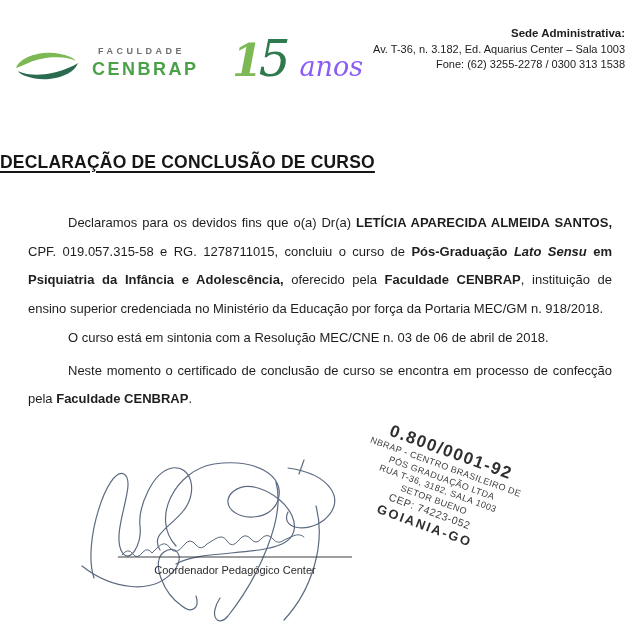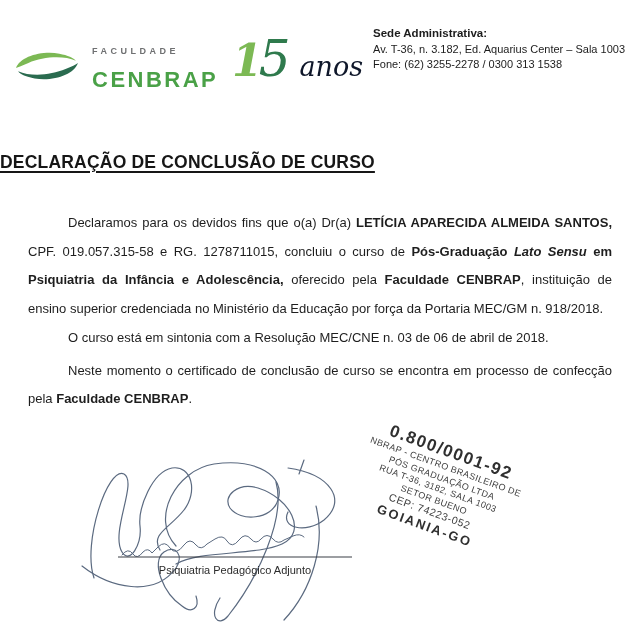--- a/index.html
+++ b/index.html
@@ -9,27 +9,27 @@
     background:#ffffff;
     font-family:"Liberation Sans", sans-serif;
     color:#222222;
     overflow:hidden;
   }
   
   .hdr{position:absolute;top:0;left:0;width:100%;height:110px;}
   .logo{position:absolute;left:14px;top:46px;display:flex;align-items:flex-start;}
   .swoosh{width:66px;height:32px;margin-top:4px;}
   .logo-text{margin-left:12px;}
-  .faculdade{font-size:9px;font-weight:bold;letter-spacing:3.5px;color:#6f7072;margin-left:0;}
-  .cenbrap{font-size:22px;font-weight:bold;letter-spacing:2.5px;color:#4aa147;line-height:1;margin-top:13px;}
+  .faculdade{font-size:9px;font-weight:bold;letter-spacing:3.5px;color:#6f7072;margin-left:6px;}
+  .cenbrap{font-size:18px;font-weight:bold;letter-spacing:2.5px;color:#4aa147;line-height:1;margin-top:4px;}
   .anniv{position:absolute;left:232px;top:34px;height:56px;display:flex;align-items:baseline;}
   .anniv .one{font-family:"DejaVu Serif", serif;font-style:italic;font-weight:bold;font-size:44px;color:#7cb954;line-height:1;}
   .anniv .five{font-family:"DejaVu Serif", serif;font-style:italic;font-size:50px;color:#2f7a4d;line-height:1;margin-left:-4px;}
-  .anniv .anos{font-family:"DejaVu Serif", serif;font-style:italic;font-size:27px;color:#0f172a;margin-left:9px;}
-  .address{position:absolute;right:15px;top:26px;text-align:left;font-size:11px;line-height:15.5px;color:#1c1c1c;}
+  .anniv .anos{font-family:"DejaVu Serif", serif;font-style:italic;font-size:27px;color:#8b5cf6;margin-left:9px;}
+  .address{position:absolute;right:15px;top:26px;text-align:right;font-size:11px;line-height:15.5px;color:#1c1c1c;}
   .addr-title{font-weight:bold;font-size:11.5px;}
   
   h1.doc-title{
     margin:152px 0 0 0;text-align:left;
     font-size:17.5px;font-weight:bold;letter-spacing:.2px;color:#161616;
     text-decoration:underline;text-underline-offset:3px;text-decoration-thickness:1.8px;
   }
   
   .content{margin:36px 28px 0 28px;font-size:13px;line-height:28.7px;text-align:justify;color:#1e1e1e;}
   .content p{margin:0;text-indent:40px;}
@@ -111,15 +111,15 @@
       <path d="M208,20 C250,26 268,52 244,72 C226,86 200,80 208,64"></path>
       <path d="M196,34 C206,70 178,130 148,168 C138,180 128,168 140,150"></path>
       <path d="M2,118 C30,140 74,150 96,120 C104,108 96,96 84,104 C70,114 84,146 102,158 C112,166 120,160 116,148"></path>
       <path d="M236,58 C246,96 232,142 204,172"></path>
       <path d="M224,12 l-5,14"></path>
       <path d="M42,107 q6,-8 11,-1 q4,6 10,-2 q5,-5 9,1 l6,-6 q7,-7 12,1 q6,8 14,-3 q6,-8 12,0 q5,6 11,-1 l8,-5 q8,-5 12,2 q5,8 12,-1 q6,-8 12,-1 q5,6 10,0 q6,-7 12,0 q5,6 11,1 l9,-4 q7,-3 11,1" stroke-width="1"></path>
     </g>
     <line x1="38" y1="109" x2="272" y2="109" stroke="#3a3f46" stroke-width="1.1"></line>
   </svg>
 
-  <div class="sig-role">Psiquiatria Pedagógico Adjunto</div>
+  <div class="sig-role">Coordenador Pedagógico Center</div>
 
 </div>
 
 </body></html>

